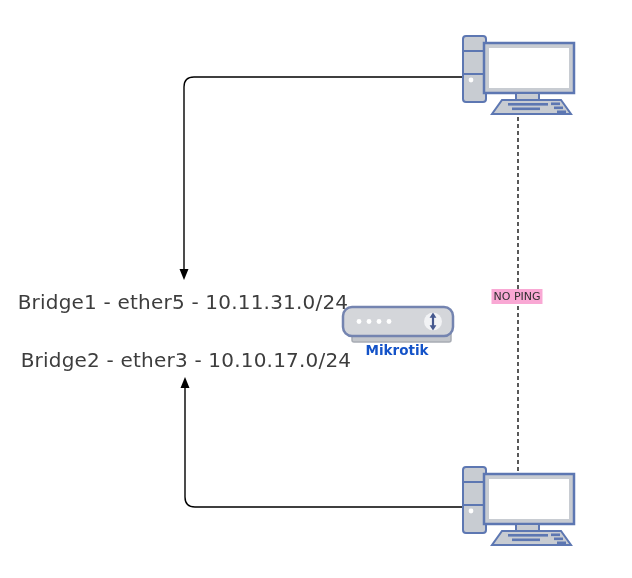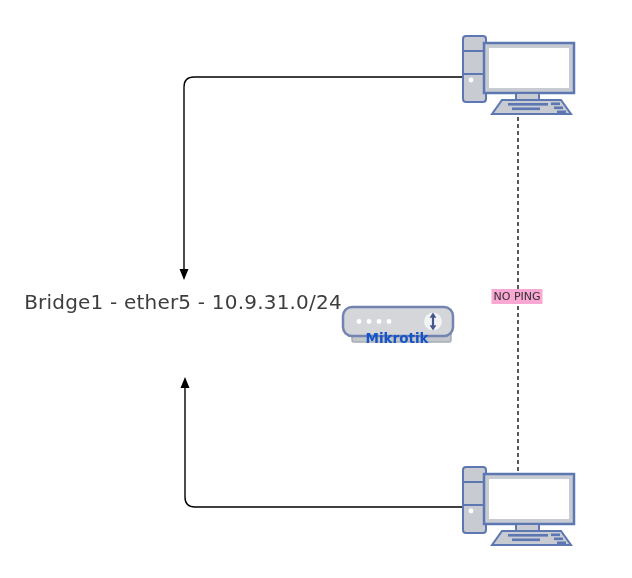--- a/index.html
+++ b/index.html
@@ -97,20 +97,21 @@
       <circle cx="389" cy="321.5" r="2.4" fill="#ffffff"></circle>
       <g>
         <circle cx="433" cy="321.5" r="9" fill="#f2f3f5"></circle>
         <line x1="433" y1="316.5" x2="433" y2="326.5" stroke="#46598f" stroke-width="2.2"></line>
         <polygon points="433,312.5 429.6,317.8 436.4,317.8" fill="#46598f"></polygon>
         <polygon points="433,330.5 429.6,325.2 436.4,325.2" fill="#46598f"></polygon>
       </g>
     </g>
   </svg>
 
-  <div class="label bridge-label" style="left:183px; top:292px;">Bridge1 - ether5 - 10.9.31.0/24</div>
+  <div class="label bridge-label" style="left:183px; top:292px;">Bridge1 - ether5 - 10.11.31.0/24</div>
 
+  <div class="label bridge-label" style="left:186px; top:350px;">Bridge2 - ether3 - 10.10.17.0/24</div>
 
-  <div class="label router-label" style="left:397px; top:330px;">Mikrotik</div>
+  <div class="label router-label" style="left:397px; top:342px;">Mikrotik</div>
 
   <div class="label noping-label" style="left:517px; top:289px;">NO PING</div>
 
 </div>
 
 </body></html>

